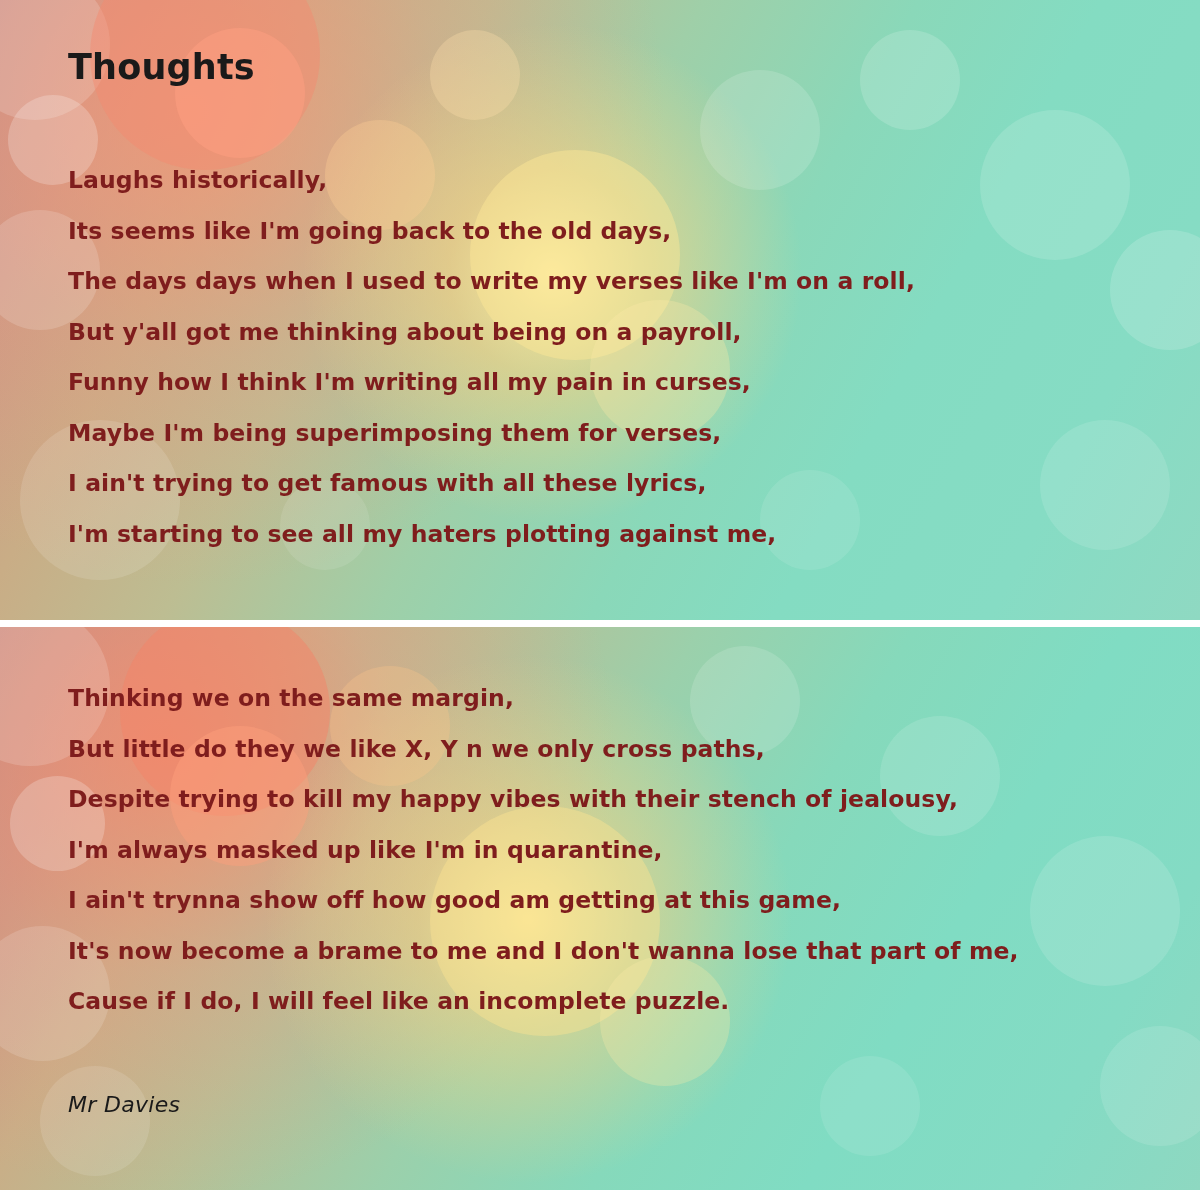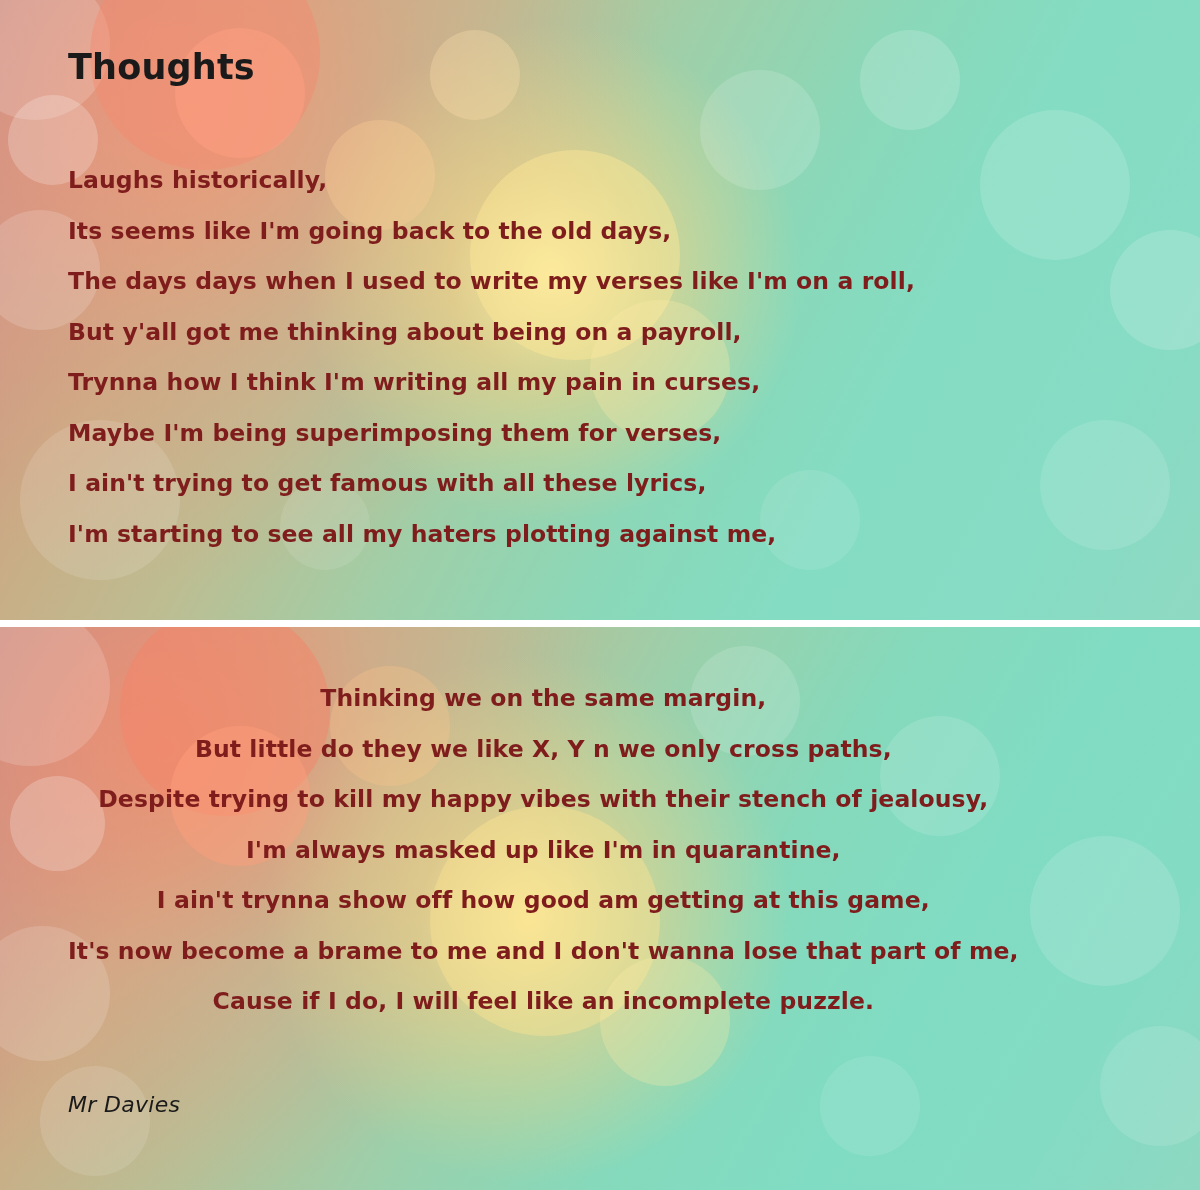--- a/index.html
+++ b/index.html
@@ -72,21 +72,21 @@
     position: absolute;
     left: 68px;
     color: #7f1d1d;
     font-size: 23.5px;
     font-weight: bold;
     line-height: 50.5px;
     letter-spacing: 0.1px;
     white-space: nowrap;
   }
   .stanza-1 { top: 155px; }
-  .stanza-2 { top: 673px; text-align: center; }
+  .stanza-2 { top: 673px; }
   .line { display: block; }
 
   .signature {
     position: absolute;
     left: 68px;
     top: 1092px;
     font-family: "DejaVu Sans", sans-serif;
     font-style: italic;
     font-size: 22px;
     color: #1a1a1a;
@@ -150,21 +150,21 @@
 
   <div class="content">
 
     <div class="title">Thoughts</div>
 
     <div class="stanza stanza-1">
       <span class="line">Laughs historically,</span>
       <span class="line">Its seems like I'm going back to the old days,</span>
       <span class="line">The days days when I used to write my verses like I'm on a roll,</span>
       <span class="line">But y'all got me thinking about being on a payroll,</span>
-      <span class="line">Trynna how I think I'm writing all my pain in curses,</span>
+      <span class="line">Funny how I think I'm writing all my pain in curses,</span>
       <span class="line">Maybe I'm being superimposing them for verses,</span>
       <span class="line">I ain't trying to get famous with all these lyrics,</span>
       <span class="line">I'm starting to see all my haters plotting against me,</span>
     </div>
 
     <div class="stanza stanza-2">
       <span class="line">Thinking we on the same margin,</span>
       <span class="line">But little do they we like X, Y n we only cross paths,</span>
       <span class="line">Despite trying to kill my happy vibes with their stench of jealousy,</span>
       <span class="line">I'm always masked up like I'm in quarantine,</span>

